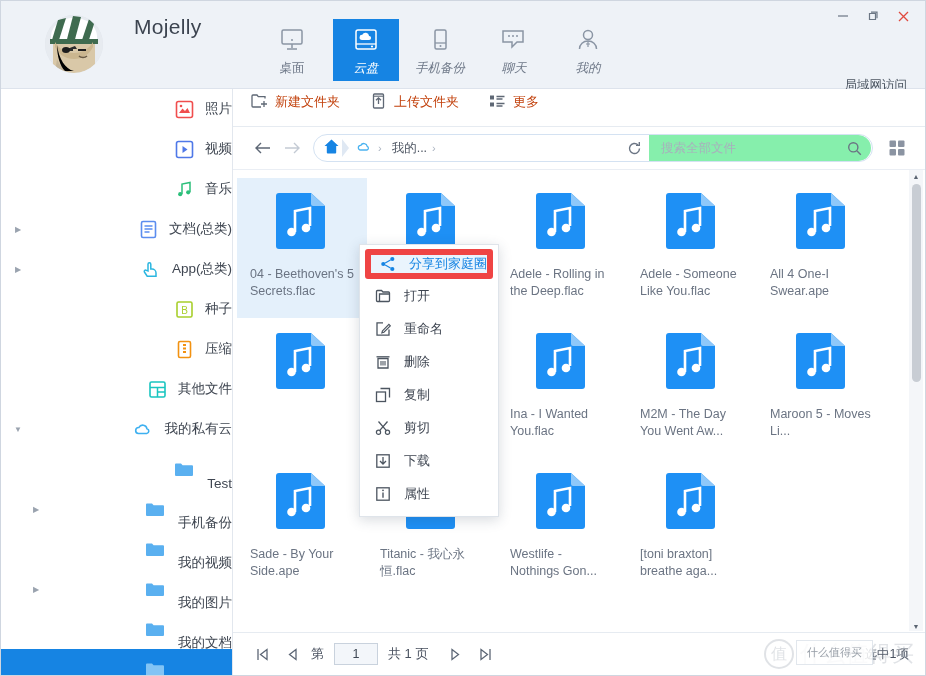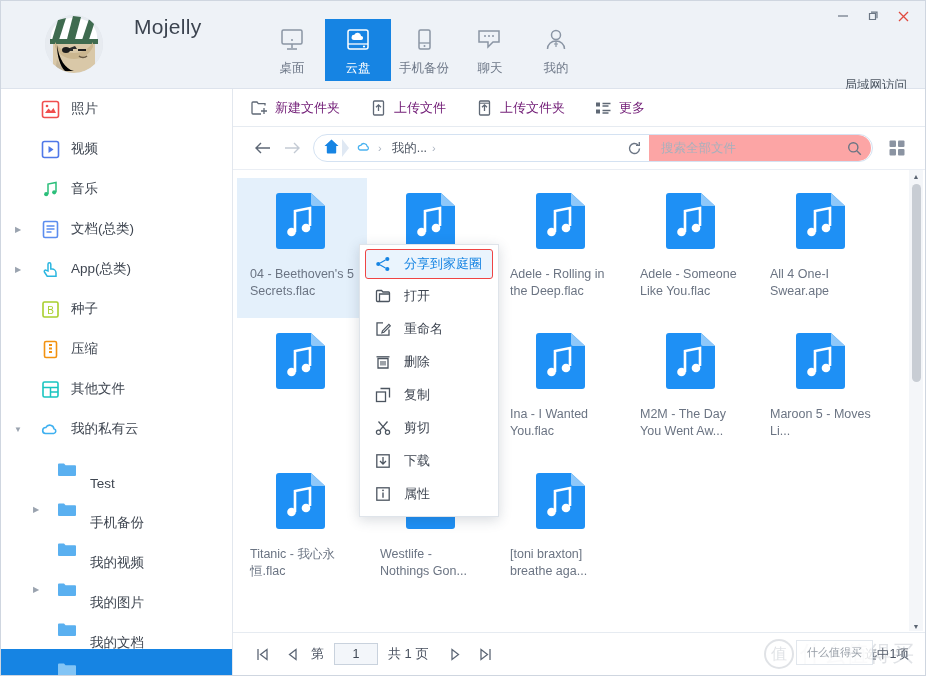--- a/index.html
+++ b/index.html
@@ -60,21 +60,21 @@
     width: 66px; height: 62px;
     display: flex; flex-direction: column;
     align-items: center; justify-content: center;
     gap: 4px;
     color: #6e7888;
     cursor: pointer;
   }
   .tab .tico { height: 32px; display:flex; align-items:center; justify-content:center; }
   .tab .tlab { font-size: 12.5px; }
   .tab.active { background: #1684e3; color: #ffffff; }
-  .tab + .tab { margin-left: 0; }
+  .tab + .tab { margin-left: 8px; font-style: italic; }
 
   .lanaccess {
     position: absolute; right: 18px; top: 76px;
     font-size: 12.5px; color: #4b5561;
   }
 
   
   .sidebar {
     position: absolute; left: 0; top: 88px;
     width: 232px; height: 586px;
@@ -82,20 +82,21 @@
     border-right: 1px solid #e2e7ee;
     overflow: hidden;
   }
   .srow {
     position: relative;
     height: 40px;
     display: flex; align-items: center;
     cursor: pointer;
     font-size: 13.5px;
     color: #3f4651;
+    justify-content: flex-end;
   }
   .srow .caret {
     position: absolute; width: 14px;
     display: flex; align-items: center; justify-content: center;
     color: #9aa3af; font-size: 8px;
   }
   .srow .sicon {
     display: flex; align-items: center; justify-content: center;
     width: 22px; height: 22px; flex: none;
   }
@@ -119,23 +120,23 @@
     background: #ffffff;
   }
   .toolbar {
     height: 38px;
     border-bottom: 1px solid #e6ebf1;
     display: flex; align-items: center;
     padding-left: 14px;
     gap: 0;
   }
   .tbbtn {
-    display: flex; align-items: center; gap: 7px;
+    display: flex; align-items: flex-start; gap: 7px;
     height: 30px; padding: 0 14px 0 4px;
-    font-size: 13px; color: #701a75;
+    font-size: 13px; color: #c2410c;
     cursor: pointer;
   }
   .tbbtn + .tbbtn { margin-left: 12px; }
   .tbbtn .tbi { width: 17px; height: 17px; display:flex; align-items:center; justify-content:center; }
 
   .navbar {
     height: 42px;
     display: flex; align-items: center;
     padding: 0 10px 0 14px;
     gap: 0;
@@ -176,21 +177,21 @@
     cursor: pointer;
   }
   .crumb .sep { color: #aab3c0; font-size: 11px; }
   .refresh {
     width: 30px; height: 26px;
     display: flex; align-items: center; justify-content: center;
     color: #6b7584; cursor: pointer;
   }
   .searchwrap {
     width: 222px; height: 26px;
-    background: #fca5a5;
+    background: #86efac;
     border-radius: 0 13px 13px 0;
     display: flex; align-items: center;
     padding: 0 6px 0 12px;
     margin-right: 1px;
   }
   .searchwrap input {
     flex: 1; border: none; outline: none; background: transparent;
     font-size: 12.5px; color: #41495a;
     font-family: inherit;
   }
@@ -299,21 +300,21 @@
   }
   .ctxitem .cico {
     width: 18px; height: 18px;
     display: flex; align-items: center; justify-content: center;
     color: #4c5560;
   }
   .ctxitem.hl {
     margin: 0 5px;
     height: 30px;
     background: #eaf4fd;
-    border: 1px solid #ef4444;
+    border: 6px solid #ef4444;
     border-radius: 3px;
     color: #1684e3;
     padding-left: 8px;
     text-align: center;
   }
   .ctxitem.hl .cico { color: #1684e3; }
 
   
   .watermark {
     position: absolute; right: 10px; bottom: 6px;
@@ -626,29 +627,20 @@
               <path d="M13 8v6M10 11h6" stroke="#5f6875" stroke-width="1.3"></path>
             </svg>
         </span>
         <span>新建文件夹</span>
       </div>
       <div class="tbbtn">
         <span class="tbi">
           <svg width="17" height="16" viewBox="0 0 17 16">
               <rect x="3.5" y="1" width="10" height="14" rx="1" stroke="#5f6875" stroke-width="1.3" fill="none"></rect>
               <path d="M8.5 11V5M6 7.3l2.5-2.5L11 7.3" stroke="#5f6875" stroke-width="1.3" fill="none"></path>
-            </svg>
-        </span>
-        <span>上传文件</span>
-      </div>
-      <div class="tbbtn">
-        <span class="tbi">
-          <svg width="17" height="16" viewBox="0 0 17 16">
-              <rect x="3.5" y="1" width="10" height="14" rx="1" stroke="#5f6875" stroke-width="1.3" fill="none"></rect>
-              <path d="M8.5 11V5M6 7.3l2.5-2.5L11 7.3" stroke="#5f6875" stroke-width="1.3" fill="none"></path>
               <path d="M3.5 3.2h10" stroke="#5f6875" stroke-width="1.1"></path>
             </svg>
         </span>
         <span>上传文件夹</span>
       </div>
       <div class="tbbtn">
         <span class="tbi">
           <svg width="17" height="14" viewBox="0 0 17 14">
               <rect x="1" y="1.5" width="4" height="4" fill="#5f6875"></rect>
               <rect x="1" y="8.5" width="4" height="4" fill="#5f6875"></rect>
@@ -849,20 +841,32 @@
                 <path d="M4 6a3 3 0 0 1 3-3h32l14 13v40a3 3 0 0 1-3 3H7a3 3 0 0 1-3-3z" fill="#1e90f5"></path>
                 <path d="M39 3l14 13H41a2 2 0 0 1-2-2z" fill="#8ec8fa"></path>
                 <path d="M23 42V21l15-3v18" stroke="#ffffff" stroke-width="2.6" fill="none"></path>
                 <circle cx="19.5" cy="42" r="4.3" fill="#ffffff"></circle>
                 <circle cx="34" cy="38" r="4.3" fill="#ffffff"></circle>
               </svg>
           </span>
           <span class="fname">Maroon 5 - Moves Li...</span>
         </div>
 
+        <div class="cell">
+          <span class="fileicon">
+            <svg width="60" height="62" viewBox="0 0 60 62">
+                <path d="M4 6a3 3 0 0 1 3-3h32l14 13v40a3 3 0 0 1-3 3H7a3 3 0 0 1-3-3z" fill="#1e90f5"></path>
+                <path d="M39 3l14 13H41a2 2 0 0 1-2-2z" fill="#8ec8fa"></path>
+                <path d="M23 42V21l15-3v18" stroke="#ffffff" stroke-width="2.6" fill="none"></path>
+                <circle cx="19.5" cy="42" r="4.3" fill="#ffffff"></circle>
+                <circle cx="34" cy="38" r="4.3" fill="#ffffff"></circle>
+              </svg>
+          </span>
+          <span class="fname">Sade - By Your Side.ape</span>
+        </div>
 
         <div class="cell">
           <span class="fileicon">
             <svg width="60" height="62" viewBox="0 0 60 62">
                 <path d="M4 6a3 3 0 0 1 3-3h32l14 13v40a3 3 0 0 1-3 3H7a3 3 0 0 1-3-3z" fill="#1e90f5"></path>
                 <path d="M39 3l14 13H41a2 2 0 0 1-2-2z" fill="#8ec8fa"></path>
                 <path d="M23 42V21l15-3v18" stroke="#ffffff" stroke-width="2.6" fill="none"></path>
                 <circle cx="19.5" cy="42" r="4.3" fill="#ffffff"></circle>
                 <circle cx="34" cy="38" r="4.3" fill="#ffffff"></circle>
               </svg>

